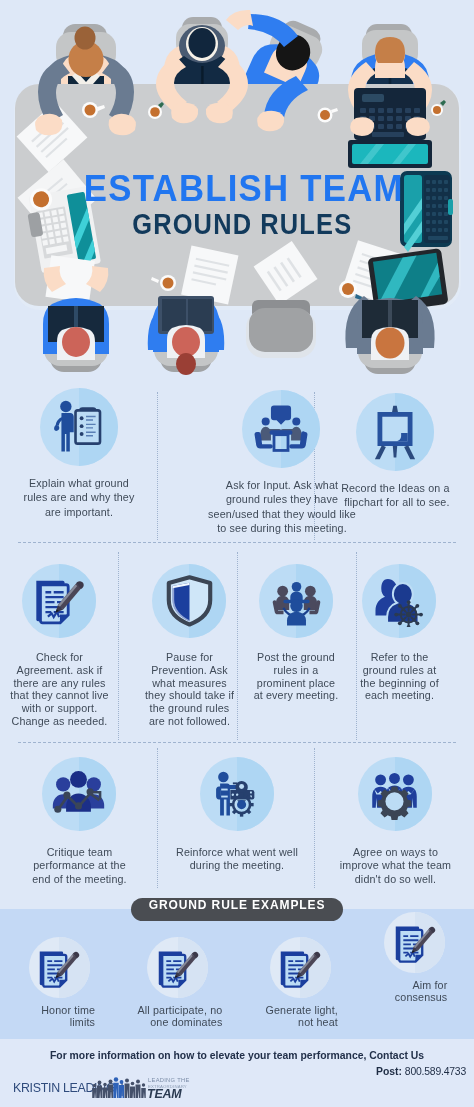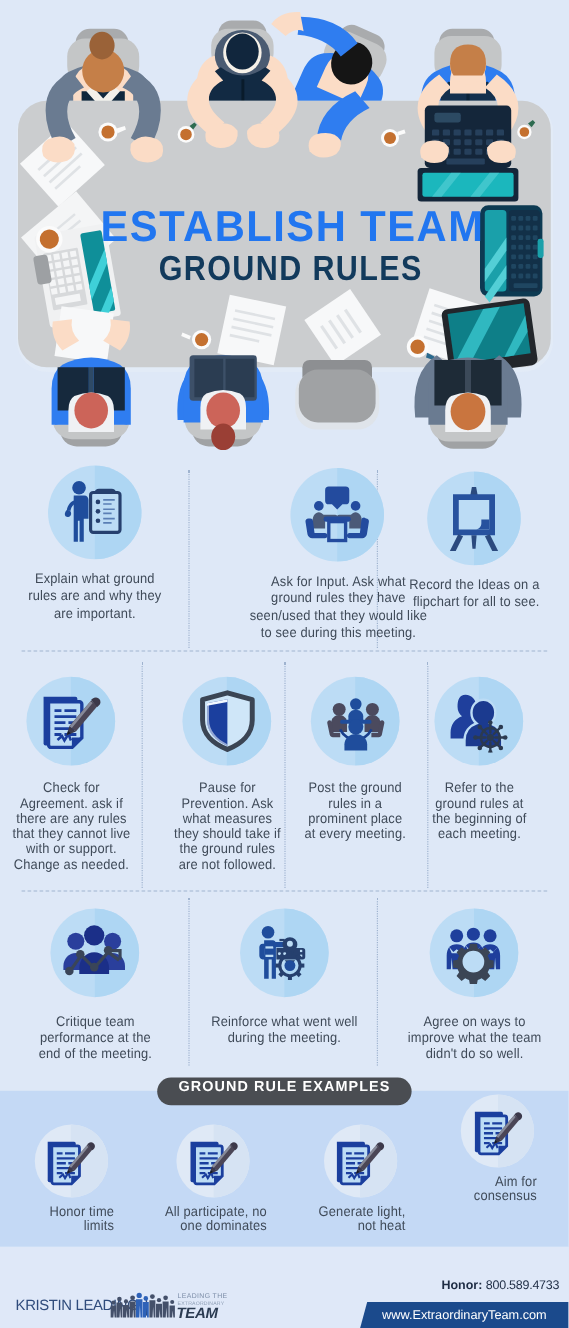--- a/index.html
+++ b/index.html
@@ -796,26 +796,26 @@
               <path d="M53.5 9.8a4.6 4.6 0 0 1 6.6.5 4.6 4.6 0 0 1-.5 6.6l-1.6 1.3-6.1-7.1z" fill="#3c394a"></path>
               <path d="M30 37.5l6.5 5.5-9.5 4z" fill="#3c394a"></path>
               <path d="M27.5 46.3l1.2-3.8 2.6 2.2z" fill="#151a24"></path>
             </svg></div>
         </div>
         <div class="cap" style="margin:6px auto 0;font-size:11.6px;letter-spacing:.15px;line-height:12.2px;width:70px;">Aim for consensus</div>
       </div>
     </div>
 
   <div id="footer" style="top:1039px;height:68px;">
+    <div class="ftxt" style="left:0;top:11px;width:474px;text-align:center;font-size:10.4px;">
+      <span>For more information on how to elevate your team performance, Contact Us</span>
+    </div>
     <div class="abs" style="right:8px;top:27px;font-size:10.4px;color:#1e2c44;">
-      <span style="font-weight:bold;">Honor:</span>
+      <span style="font-weight:bold;">Post:</span>
       <span style="font-weight:normal;letter-spacing:-.2px;">800.589.4733</span>
-    </div>
-    <div id="urlbar" style="left:294px;top:46px;width:180px;height:22px;justify-content:center;clip-path:polygon(12px 0,100% 0,100% 100%,6px 100%);">
-      <span style="font-size:10.6px;padding-left:6px;">www.ExtraordinaryTeam.com</span>
     </div>
     <div class="abs" style="left:13px;top:41px;display:flex;align-items:center;gap:5px;">
       <span style="font-size:12.4px;color:#2f4b7c;letter-spacing:-.3px;font-weight:normal;">KRISTIN LEADING</span>
       <span style="font-size:14px;color:#2f4b7c;">|</span>
     </div>
     <div class="abs" style="left:91px;top:36px;width:104px;height:24px;">
       <svg width="104" height="24" viewBox="0 0 208 48">
         <g fill="#44506a">
           <g>
               <circle cx="7" cy="21" r="3.4"></circle>

